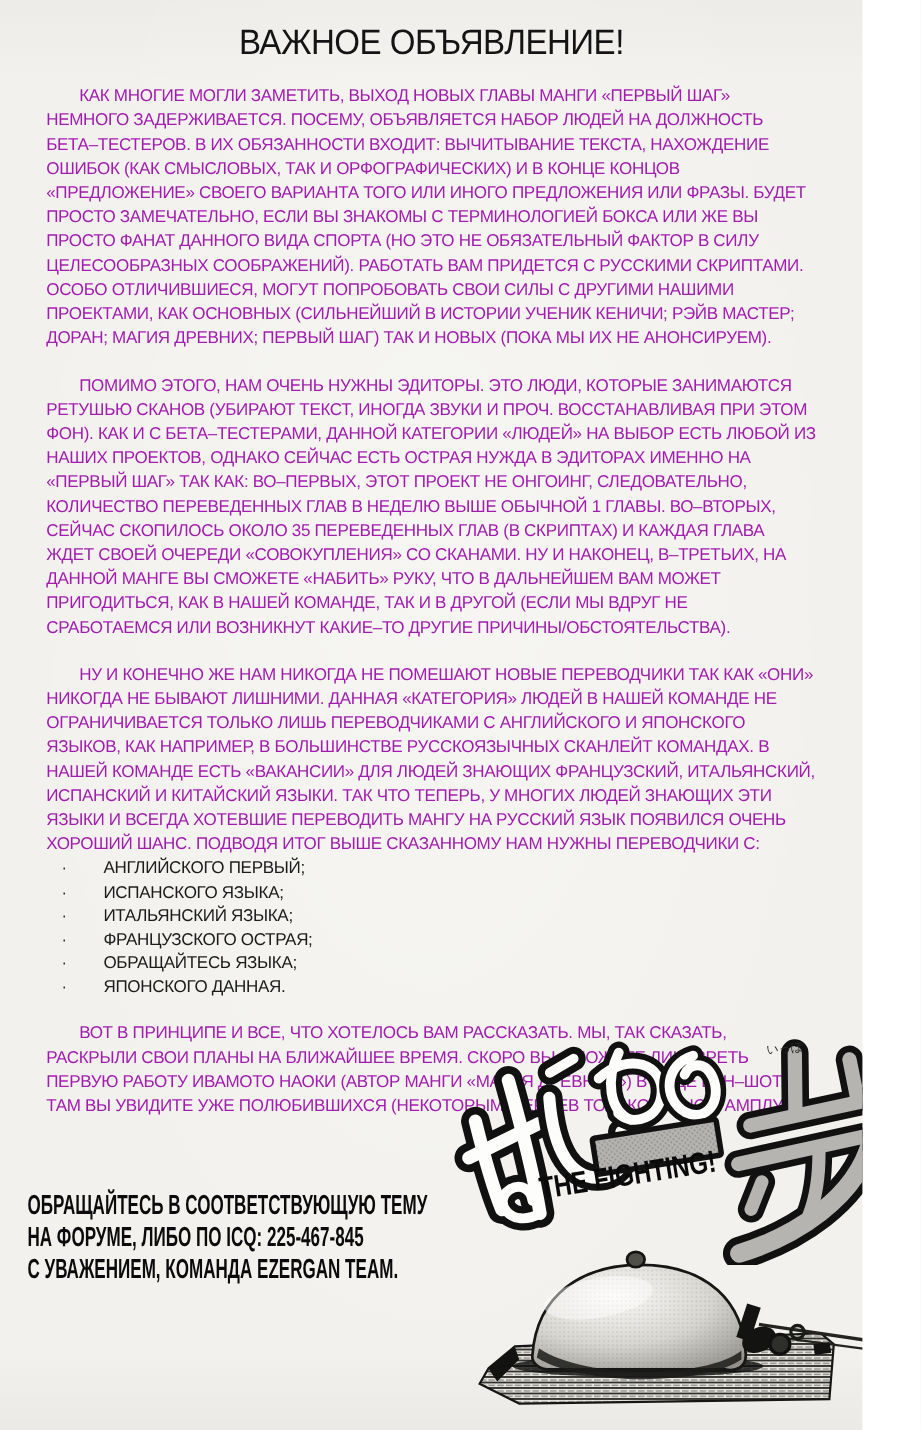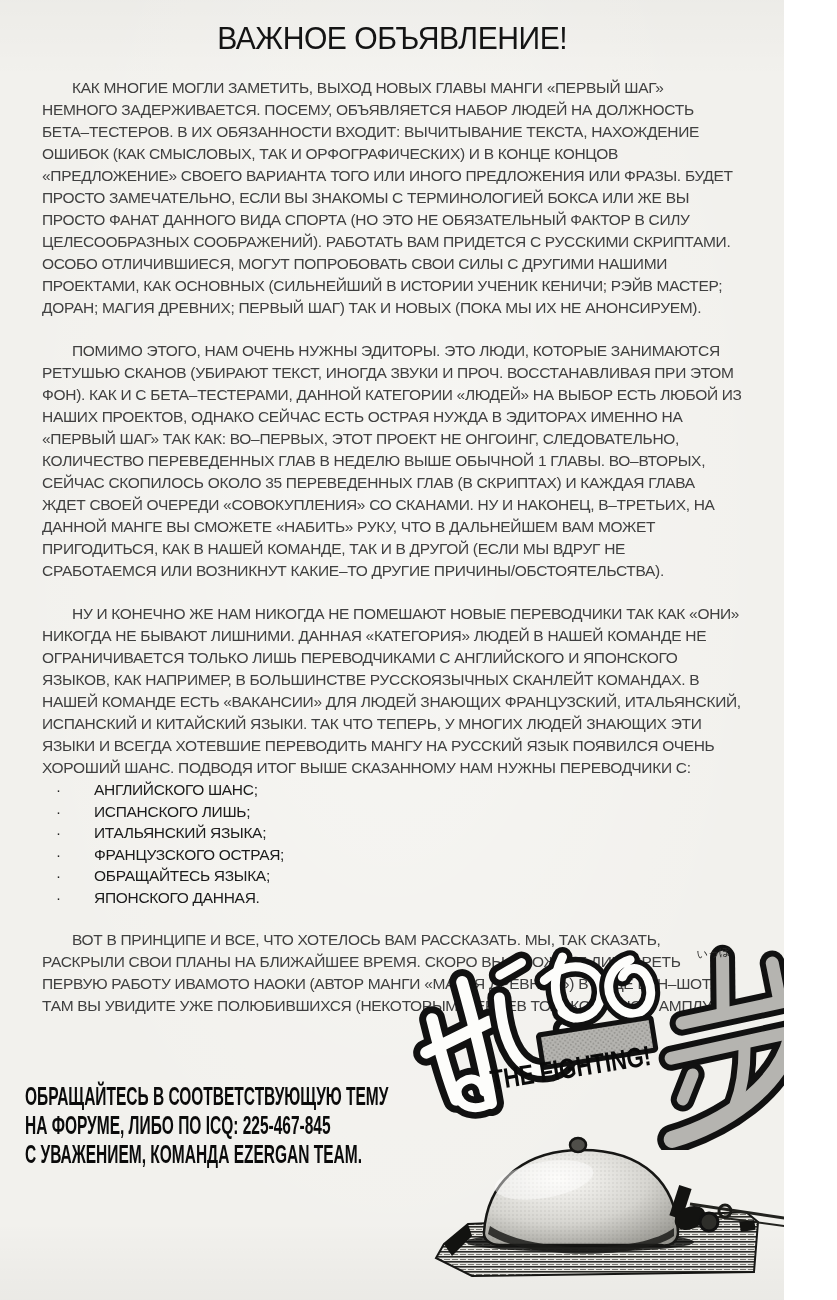--- a/index.html
+++ b/index.html
@@ -28,21 +28,21 @@
     color:#141414;
   }
   h1.title span{display:inline-block;transform:scaleX(.94);transform-origin:center;}
   p.body-par{
     margin:21px 0 0 0;
     font-size:15.5px;
     line-height:22px;
     letter-spacing:-.3px;
     text-indent:30px;
     text-align:left;
-    color:#404040;
+    color:#a21caf;
   }
   p.first{margin-top:0;}
   .lang-list{margin:0;padding:0;list-style:none;}
   .lang-list .row{
     display:flex;align-items:baseline;
     font-size:15.5px;line-height:21.5px;letter-spacing:-.3px;
   }
   .lang-list .dot{width:38px;padding-left:14px;font-size:15px;color:#222;}
   
   .contact{
@@ -73,25 +73,25 @@
 
     <h1 class="title"><span>ВАЖНОЕ ОБЪЯВЛЕНИЕ!</span></h1>
 
     <p class="body-par first">КАК МНОГИЕ МОГЛИ ЗАМЕТИТЬ, ВЫХОД НОВЫХ ГЛАВЫ МАНГИ «ПЕРВЫЙ ШАГ» НЕМНОГО ЗАДЕРЖИВАЕТСЯ. ПОСЕМУ, ОБЪЯВЛЯЕТСЯ НАБОР ЛЮДЕЙ НА ДОЛЖНОСТЬ БЕТА–ТЕСТЕРОВ. В ИХ ОБЯЗАННОСТИ ВХОДИТ: ВЫЧИТЫВАНИЕ ТЕКСТА, НАХОЖДЕНИЕ ОШИБОК (КАК СМЫСЛОВЫХ, ТАК И ОРФОГРАФИЧЕСКИХ) И В КОНЦЕ КОНЦОВ «ПРЕДЛОЖЕНИЕ» СВОЕГО ВАРИАНТА ТОГО ИЛИ ИНОГО ПРЕДЛОЖЕНИЯ ИЛИ ФРАЗЫ. БУДЕТ ПРОСТО ЗАМЕЧАТЕЛЬНО, ЕСЛИ ВЫ ЗНАКОМЫ С ТЕРМИНОЛОГИЕЙ БОКСА ИЛИ ЖЕ ВЫ ПРОСТО ФАНАТ ДАННОГО ВИДА СПОРТА (НО ЭТО НЕ ОБЯЗАТЕЛЬНЫЙ ФАКТОР В СИЛУ ЦЕЛЕСООБРАЗНЫХ СООБРАЖЕНИЙ). РАБОТАТЬ ВАМ ПРИДЕТСЯ С РУССКИМИ СКРИПТАМИ. ОСОБО ОТЛИЧИВШИЕСЯ, МОГУТ ПОПРОБОВАТЬ СВОИ СИЛЫ С ДРУГИМИ НАШИМИ ПРОЕКТАМИ, КАК ОСНОВНЫХ (СИЛЬНЕЙШИЙ В ИСТОРИИ УЧЕНИК КЕНИЧИ; РЭЙВ МАСТЕР; ДОРАН; МАГИЯ ДРЕВНИХ; ПЕРВЫЙ ШАГ) ТАК И НОВЫХ (ПОКА МЫ ИХ НЕ АНОНСИРУЕМ).</p>
     <p class="body-par">ПОМИМО ЭТОГО, НАМ ОЧЕНЬ НУЖНЫ ЭДИТОРЫ. ЭТО ЛЮДИ, КОТОРЫЕ ЗАНИМАЮТСЯ РЕТУШЬЮ СКАНОВ (УБИРАЮТ ТЕКСТ, ИНОГДА ЗВУКИ И ПРОЧ. ВОССТАНАВЛИВАЯ ПРИ ЭТОМ ФОН). КАК И С БЕТА–ТЕСТЕРАМИ, ДАННОЙ КАТЕГОРИИ «ЛЮДЕЙ» НА ВЫБОР ЕСТЬ ЛЮБОЙ ИЗ НАШИХ ПРОЕКТОВ, ОДНАКО СЕЙЧАС ЕСТЬ ОСТРАЯ НУЖДА В ЭДИТОРАХ ИМЕННО НА «ПЕРВЫЙ ШАГ» ТАК КАК: ВО–ПЕРВЫХ, ЭТОТ ПРОЕКТ НЕ ОНГОИНГ, СЛЕДОВАТЕЛЬНО, КОЛИЧЕСТВО ПЕРЕВЕДЕННЫХ ГЛАВ В НЕДЕЛЮ ВЫШЕ ОБЫЧНОЙ 1 ГЛАВЫ. ВО–ВТОРЫХ, СЕЙЧАС СКОПИЛОСЬ ОКОЛО 35 ПЕРЕВЕДЕННЫХ ГЛАВ (В СКРИПТАХ) И КАЖДАЯ ГЛАВА ЖДЕТ СВОЕЙ ОЧЕРЕДИ «СОВОКУПЛЕНИЯ» СО СКАНАМИ. НУ И НАКОНЕЦ, В–ТРЕТЬИХ, НА ДАННОЙ МАНГЕ ВЫ СМОЖЕТЕ «НАБИТЬ» РУКУ, ЧТО В ДАЛЬНЕЙШЕМ ВАМ МОЖЕТ ПРИГОДИТЬСЯ, КАК В НАШЕЙ КОМАНДЕ, ТАК И В ДРУГОЙ (ЕСЛИ МЫ ВДРУГ НЕ СРАБОТАЕМСЯ ИЛИ ВОЗНИКНУТ КАКИЕ–ТО ДРУГИЕ ПРИЧИНЫ/ОБСТОЯТЕЛЬСТВА).</p>
     <p class="body-par">НУ И КОНЕЧНО ЖЕ НАМ НИКОГДА НЕ ПОМЕШАЮТ НОВЫЕ ПЕРЕВОДЧИКИ ТАК КАК «ОНИ» НИКОГДА НЕ БЫВАЮТ ЛИШНИМИ. ДАННАЯ «КАТЕГОРИЯ» ЛЮДЕЙ В НАШЕЙ КОМАНДЕ НЕ ОГРАНИЧИВАЕТСЯ ТОЛЬКО ЛИШЬ ПЕРЕВОДЧИКАМИ С АНГЛИЙСКОГО И ЯПОНСКОГО ЯЗЫКОВ, КАК НАПРИМЕР, В БОЛЬШИНСТВЕ РУССКОЯЗЫЧНЫХ СКАНЛЕЙТ КОМАНДАХ. В НАШЕЙ КОМАНДЕ ЕСТЬ «ВАКАНСИИ» ДЛЯ ЛЮДЕЙ ЗНАЮЩИХ ФРАНЦУЗСКИЙ, ИТАЛЬЯНСКИЙ, ИСПАНСКИЙ И КИТАЙСКИЙ ЯЗЫКИ. ТАК ЧТО ТЕПЕРЬ, У МНОГИХ ЛЮДЕЙ ЗНАЮЩИХ ЭТИ ЯЗЫКИ И ВСЕГДА ХОТЕВШИЕ ПЕРЕВОДИТЬ МАНГУ НА РУССКИЙ ЯЗЫК ПОЯВИЛСЯ ОЧЕНЬ ХОРОШИЙ ШАНС. ПОДВОДЯ ИТОГ ВЫШЕ СКАЗАННОМУ НАМ НУЖНЫ ПЕРЕВОДЧИКИ С:</p>
 
     <div class="lang-list">
       <div class="row">
         <span class="dot">·</span>
-        <span>АНГЛИЙСКОГО ШАНС;</span>
-      </div>
-      <div class="row">
-        <span class="dot">·</span>
-        <span>ИСПАНСКОГО ЛИШЬ;</span>
+        <span>АНГЛИЙСКОГО ПЕРВЫЙ;</span>
+      </div>
+      <div class="row">
+        <span class="dot">·</span>
+        <span>ИСПАНСКОГО ЯЗЫКА;</span>
       </div>
       <div class="row">
         <span class="dot">·</span>
         <span>ИТАЛЬЯНСКИЙ ЯЗЫКА;</span>
       </div>
       <div class="row">
         <span class="dot">·</span>
         <span>ФРАНЦУЗСКОГО ОСТРАЯ;</span>
       </div>
       <div class="row">

